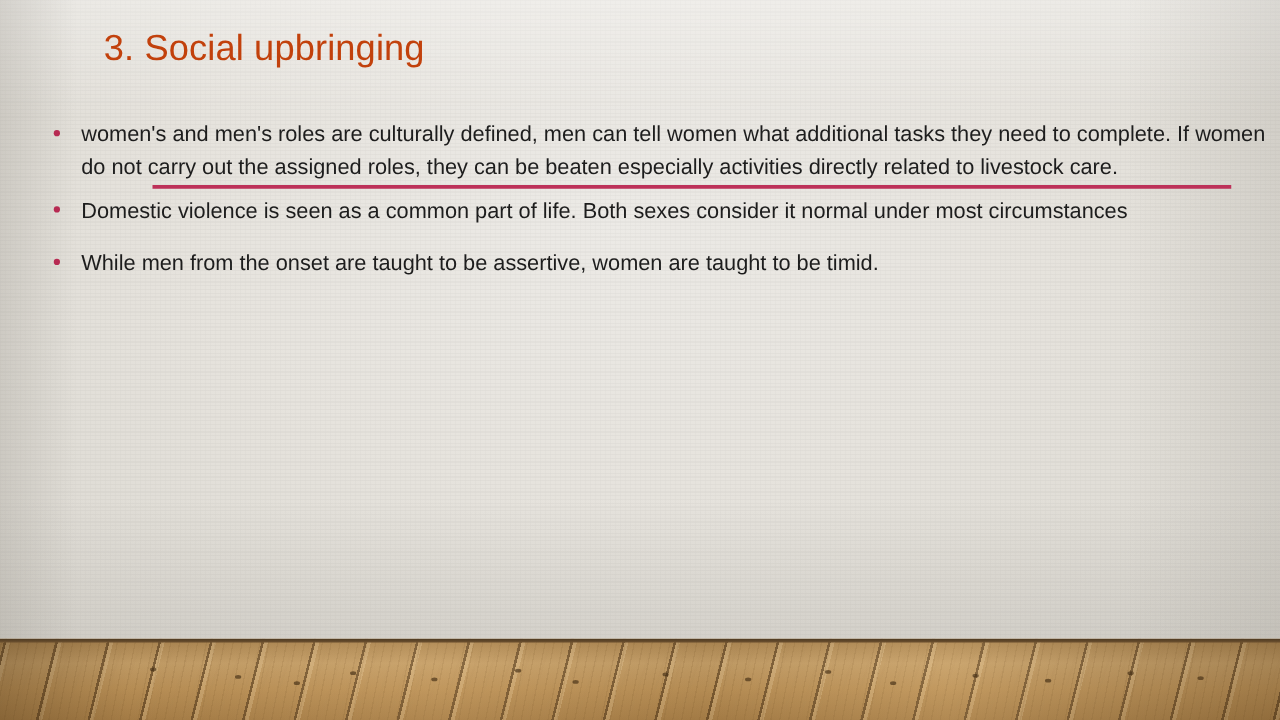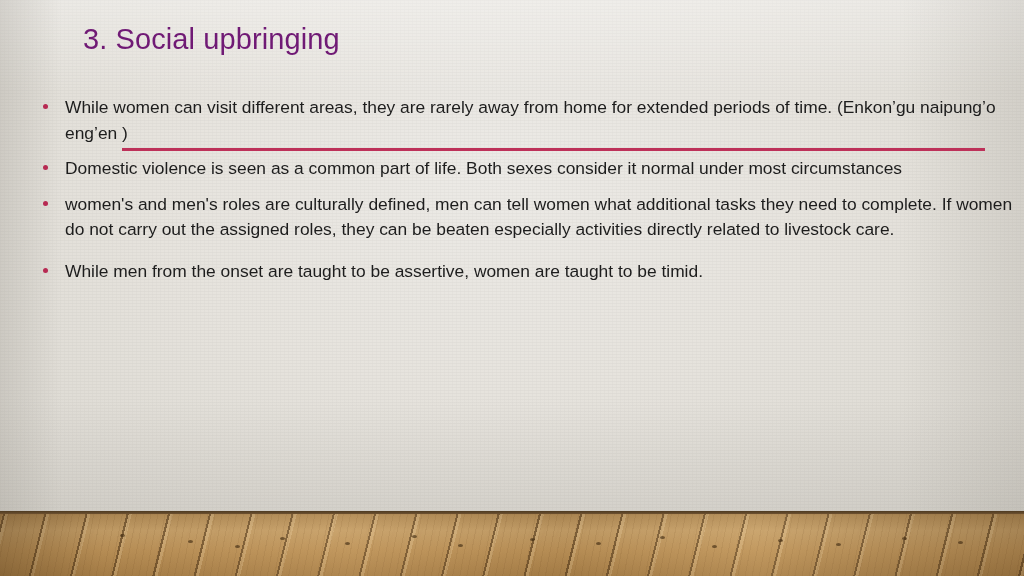--- a/index.html
+++ b/index.html
@@ -97,21 +97,21 @@
     background:rgba(62,40,16,.62);
   }
 
   
   .title {
     position:absolute;
     left:83px;
     top:22px;
     font-size:29px;
     line-height:34px;
-    color:#701a75;
+    color:#c2410c;
     letter-spacing:.1px;
     white-space:nowrap;
   }
 
   
   .body {
     position:absolute;
     left:40px;
     top:95px;
     width:975px;
@@ -155,33 +155,29 @@
     <div class="wall-grain"></div>
     <div class="wall-vignette"></div>
   </div>
 
   <div class="title">3. Social upbringing</div>
 
   <div class="accent-rule"></div>
 
   <div class="body">
 
+
     <div class="bullet-row">
       <span class="bullet-dot"></span>
-      <span class="bullet-text">While women can visit different areas, they are rarely away from home for extended periods of time. (Enkon’gu naipung’o eng’en )</span>
+      <span class="bullet-text">women's and men's roles are culturally defined, men can tell women what additional tasks they need to complete. If women do not carry out the assigned roles, they can be beaten especially activities directly related to livestock care.</span>
     </div>
 
     <div class="bullet-row">
       <span class="bullet-dot"></span>
       <span class="bullet-text">Domestic violence is seen as a common part of life. Both sexes consider it normal under most circumstances</span>
-    </div>
-
-    <div class="bullet-row">
-      <span class="bullet-dot"></span>
-      <span class="bullet-text">women's and men's roles are culturally defined, men can tell women what additional tasks they need to complete. If women do not carry out the assigned roles, they can be beaten especially activities directly related to livestock care.</span>
     </div>
 
 
     <div class="bullet-row">
       <span class="bullet-dot"></span>
       <span class="bullet-text">While men from the onset are taught to be assertive, women are taught to be timid.</span>
     </div>
 
   </div>
 

